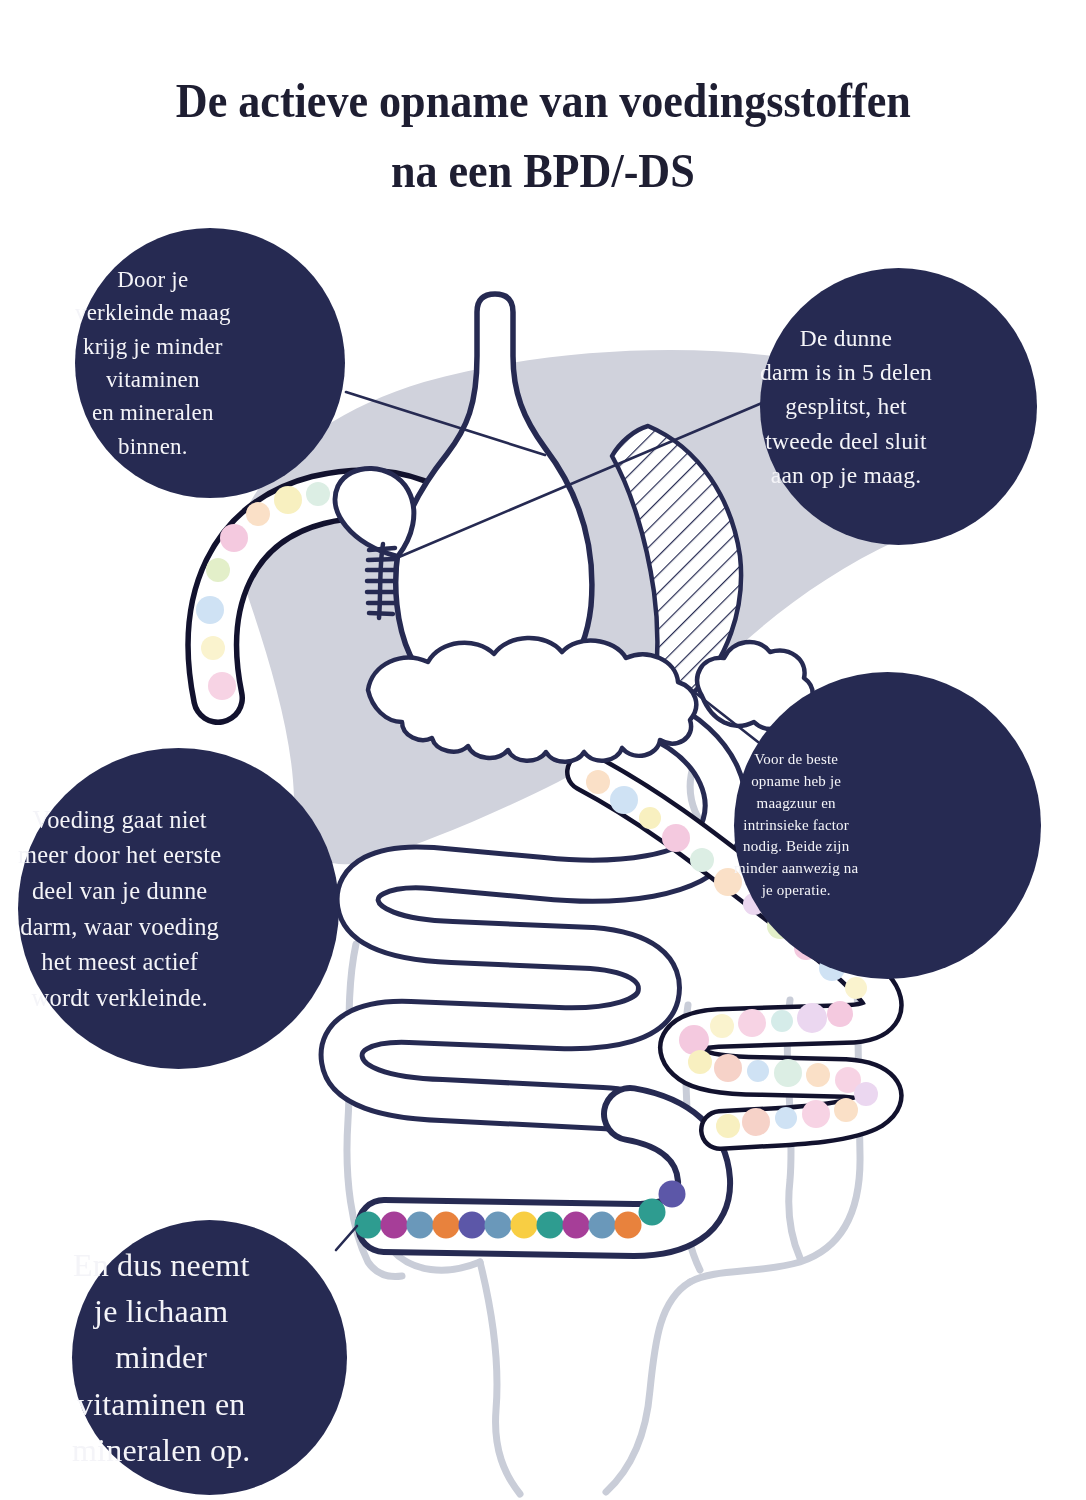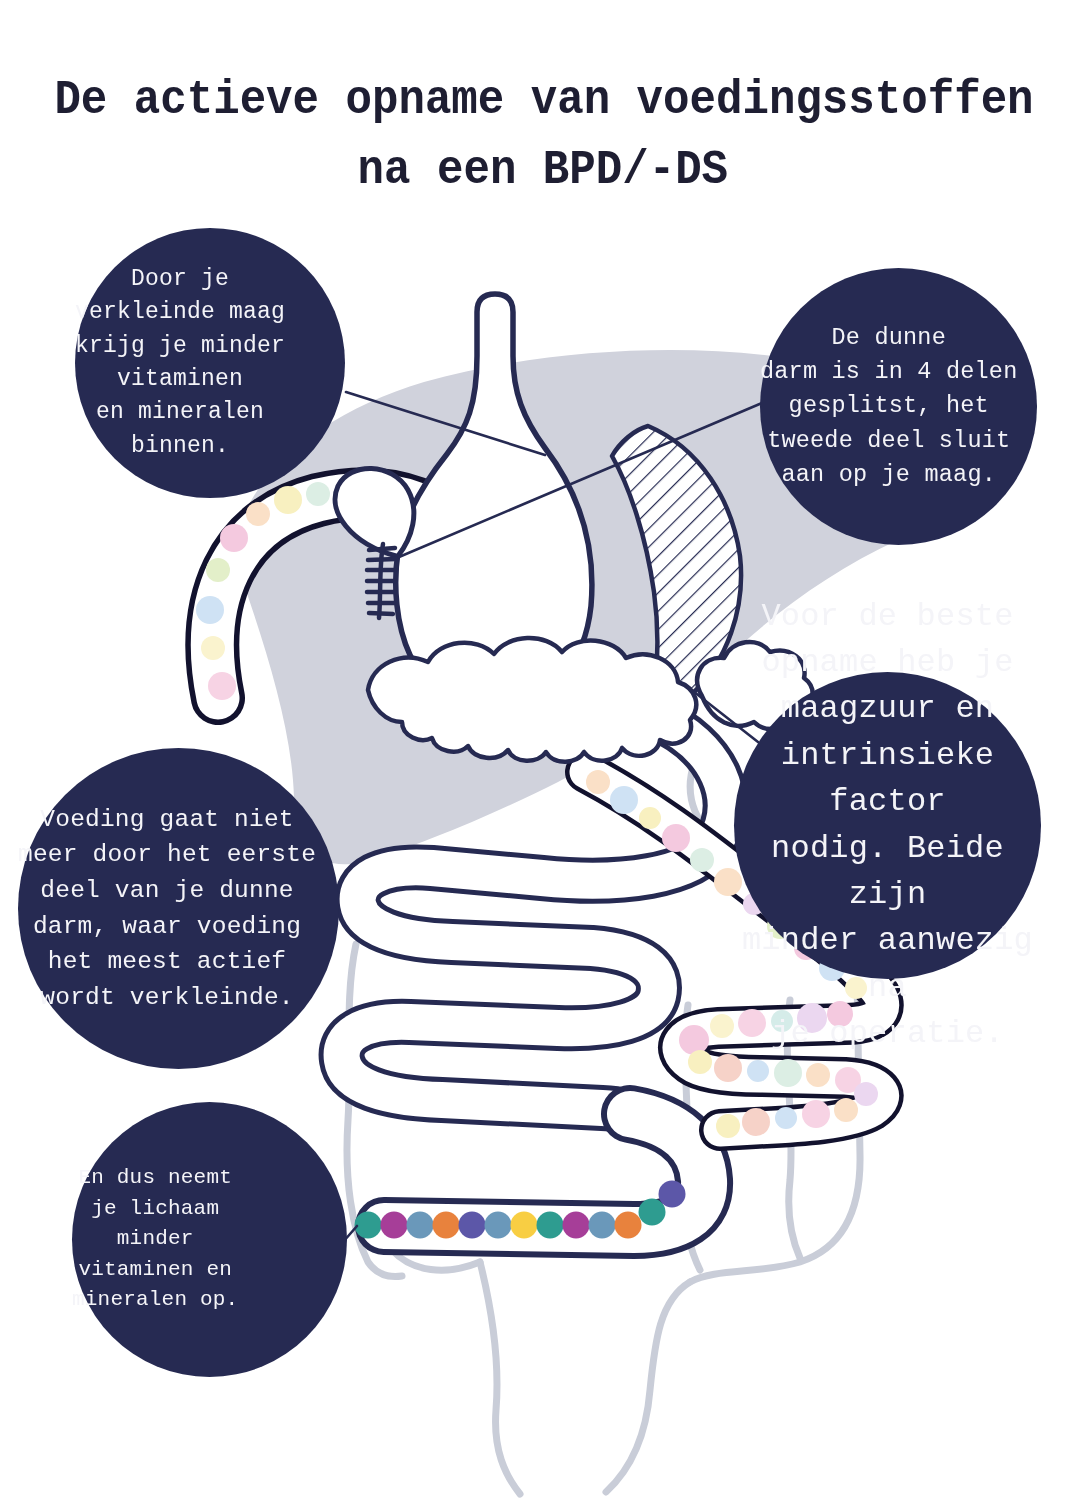--- a/index.html
+++ b/index.html
@@ -1,37 +1,37 @@
 <!DOCTYPE html>
 <html><head>
 <meta charset="utf-8">
 <style>
   html,body{margin:0;padding:0;background:#ffffff;}
   .canvas{
     position:relative;width:1086px;height:1500px;overflow:hidden;
-    background:#ffffff;font-family:Liberation Mono, monospace;border-radius:31px;
+    background:#ffffff;font-family:Liberation Serif, serif;border-radius:31px;
   }
   .title{
     position:absolute;top:66px;left:0;width:1086px;margin:0;
     text-align:center;color:#1e1e32;font-weight:bold;
     font-size:49px;line-height:1.42;letter-spacing:0px;
   }
   .title .tline{display:inline-block;transform:scaleX(0.9);white-space:nowrap;}
   .anatomy{position:absolute;left:0;top:0;}
   .bubble{
     position:absolute;border-radius:50%;background:#262a52;
     display:flex;align-items:center;justify-content:flex-start;
     color:#f4f4f8;text-align:center;
   }
   .bubble-text{white-space:pre-line;line-height:1.45;letter-spacing:0.2px;}
   .b1{left:75px;top:228px;width:270px;height:270px;font-size:23px;}
   .b2{left:760px;top:268px;width:277px;height:277px;font-size:23.5px;}
   .b3{left:18px;top:748px;width:321px;height:321px;font-size:24.5px;}
-  .b4{left:734px;top:672px;width:307px;height:307px;font-size:32px;}
-  .b5{left:72px;top:1102px;width:275px;height:275px;font-size:21px;}
+  .b4{left:734px;top:672px;width:307px;height:307px;font-size:15px;}
+  .b5{left:72px;top:1220px;width:275px;height:275px;font-size:32px;}
 </style>
 </head>
 <body>
 
 <div class="canvas">
 
   <h1 class="title"><span class="tline">De actieve opname van voedingsstoffen</span><br><span class="tline">na een BPD/-DS</span></h1>
 
   <svg class="anatomy" width="1086" height="1500" viewBox="0 0 1086 1500">
     <defs>
@@ -204,21 +204,21 @@
   <div class="bubble b1">
     <span class="bubble-text">Door je
 verkleinde maag
 krijg je minder
 vitaminen
 en mineralen
 binnen.</span>
   </div>
   <div class="bubble b2">
     <span class="bubble-text">De dunne
-darm is in 4 delen
+darm is in 5 delen
 gesplitst, het
 tweede deel sluit
 aan op je maag.</span>
   </div>
   <div class="bubble b3">
     <span class="bubble-text">Voeding gaat niet
 meer door het eerste
 deel van je dunne
 darm, waar voeding
 het meest actief

